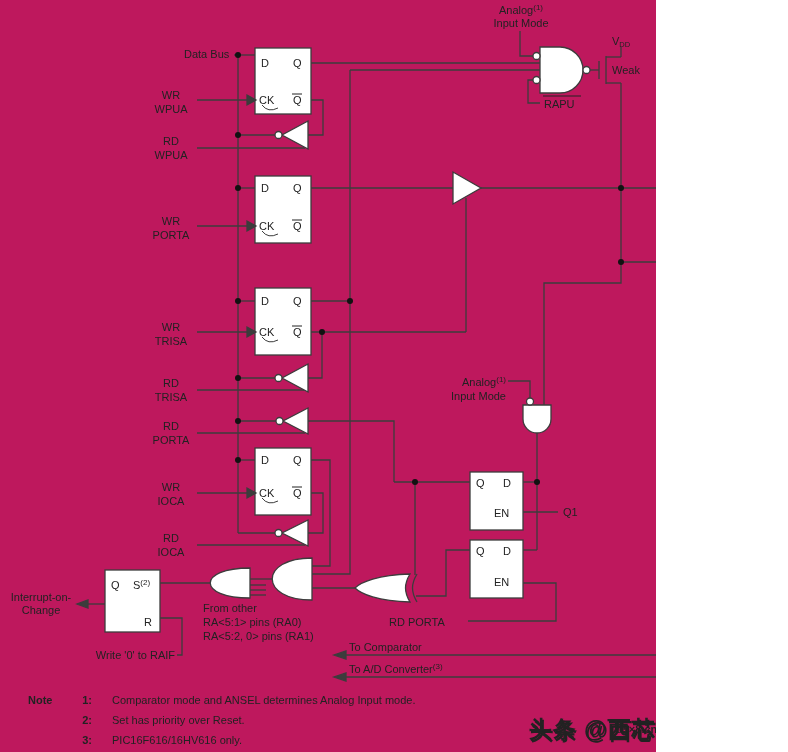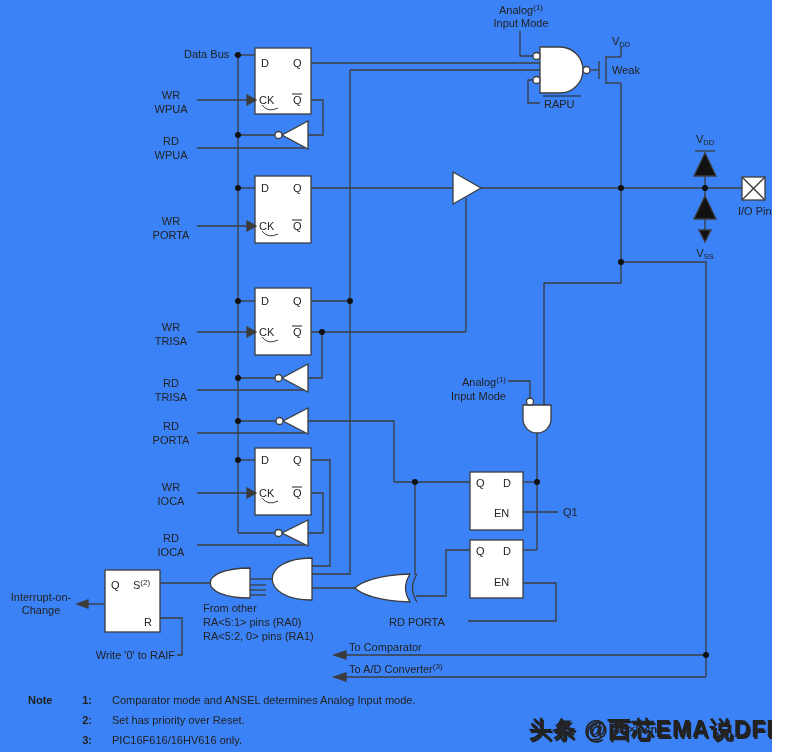--- a/index.html
+++ b/index.html
@@ -1,16 +1,16 @@
 <!DOCTYPE html>
 <html><head>
 <meta charset="utf-8">
 <style>
   html,body{margin:0;padding:0;background:#ffffff;}
-  .stage{position:relative;width:772px;height:752px;background:#3b82f6;overflow:hidden;}
+  .stage{position:relative;width:656px;height:752px;background:#be185d;overflow:hidden;}
   svg{font-family:"Liberation Sans","DejaVu Sans",sans-serif;}
   text{fill:#222;font-size:11px;}
   .wm-main{font-size:23px;font-weight:bold;letter-spacing:1px;}
 </style>
 </head>
 <body>
 <div class="stage">
 
 
 

